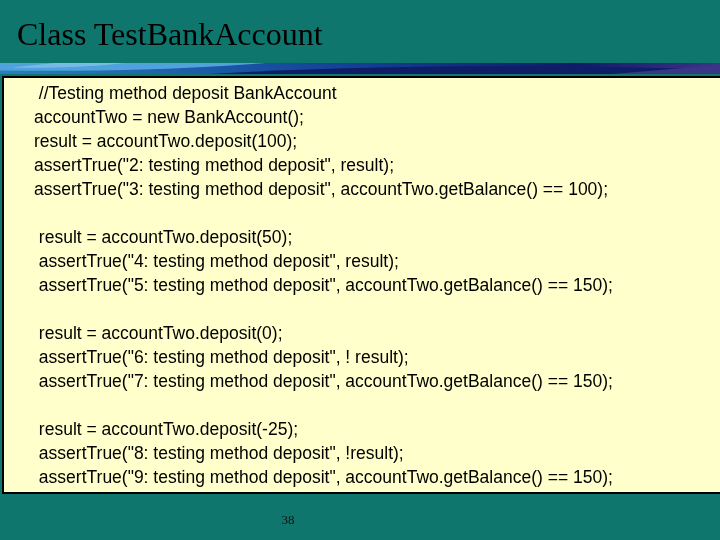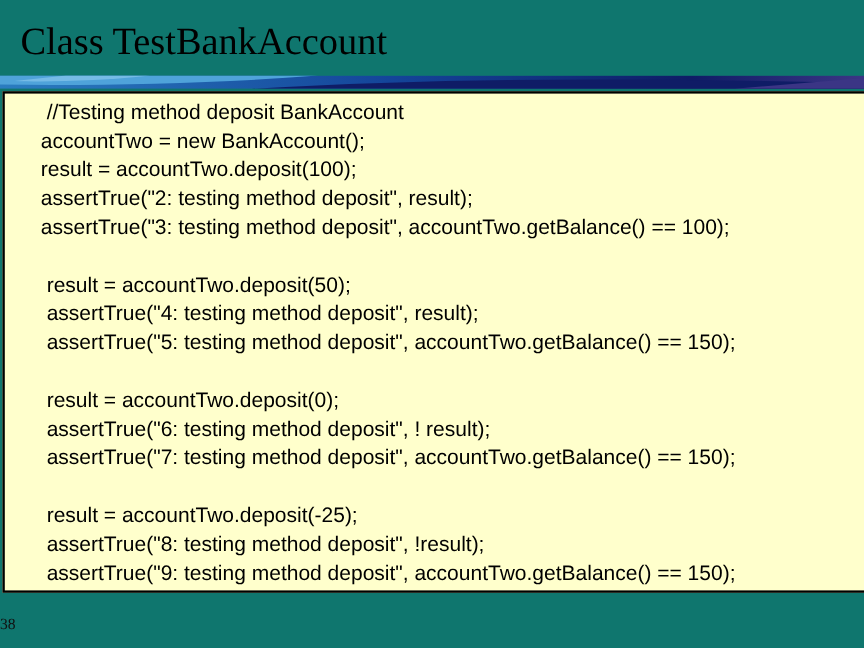--- a/index.html
+++ b/index.html
@@ -45,21 +45,21 @@
     font-family: "Liberation Sans", sans-serif;
     font-size: 17.5px;
     line-height: 24px;
     color: #000000;
     white-space: pre;
   }
   .page-number {
     position: absolute;
     left: 0; top: 512px;
     width: 576px;
-    text-align: left;
+    text-align: center;
     font-family: "Liberation Serif", serif;
     font-size: 13px;
     color: #111111;
   }
 </style>
 </head>
 <body>
 
 <div class="slide">
 

